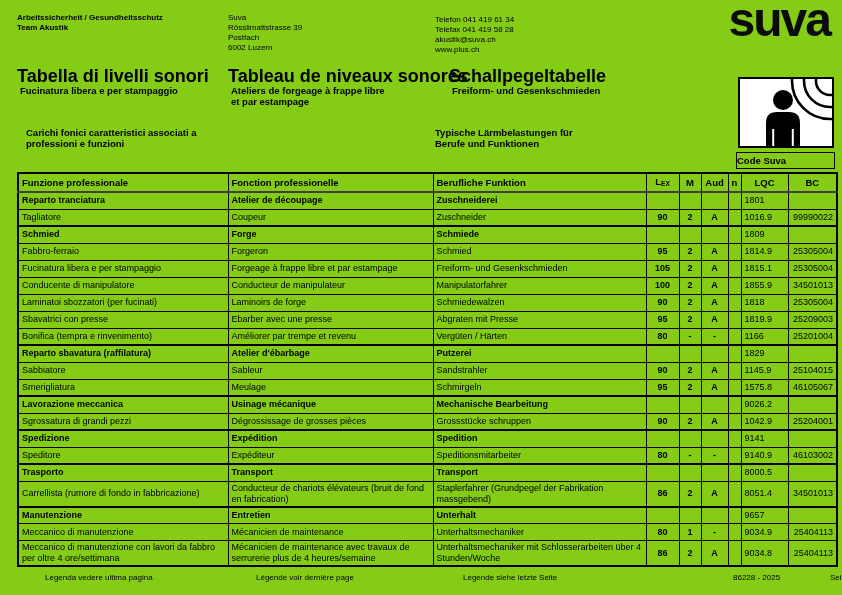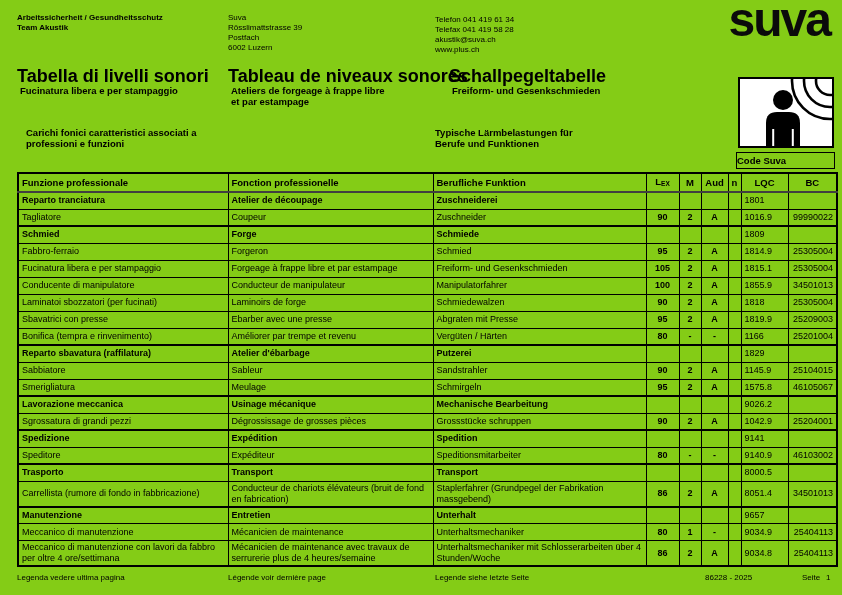--- a/index.html
+++ b/index.html
@@ -51,21 +51,21 @@
   table.snd thead th.c { text-align:center; padding:1px 0; }
   table.snd tbody tr { height:17px; }
   table.snd tbody tr.section-row td { border-top:2px solid #000; }
   table.snd tbody tr.section-row td.t { font-weight:bold;margin-left:28px; }
   td.num { text-align:center; font-weight:bold; padding:1px 0; }
   td.lqc { font-size:8.5px; }
   td.bc  { font-size:8.5px; text-align:right; padding:1px 0; }
   sub.lexsub { font-size:6.5px; vertical-align:-1px; font-weight:bold; }
 
   .footer { position:absolute; top:573px; left:0; width:842px; font-size:8px; }
-  .footer span { position:absolute; white-space:nowrap; }
+  .footer span { position:absolute; white-space:nowrap;margin-left:28px; }
   .f-it { left:17px; }
   .f-fr { left:228px; }
   .f-de { left:435px; }
   .f-doc { left:705px; }
   .f-seite { left:769px;padding-left:33px; }
   .f-pagenum { left:826px; }
 </style>
 </head>
 <body>
 

